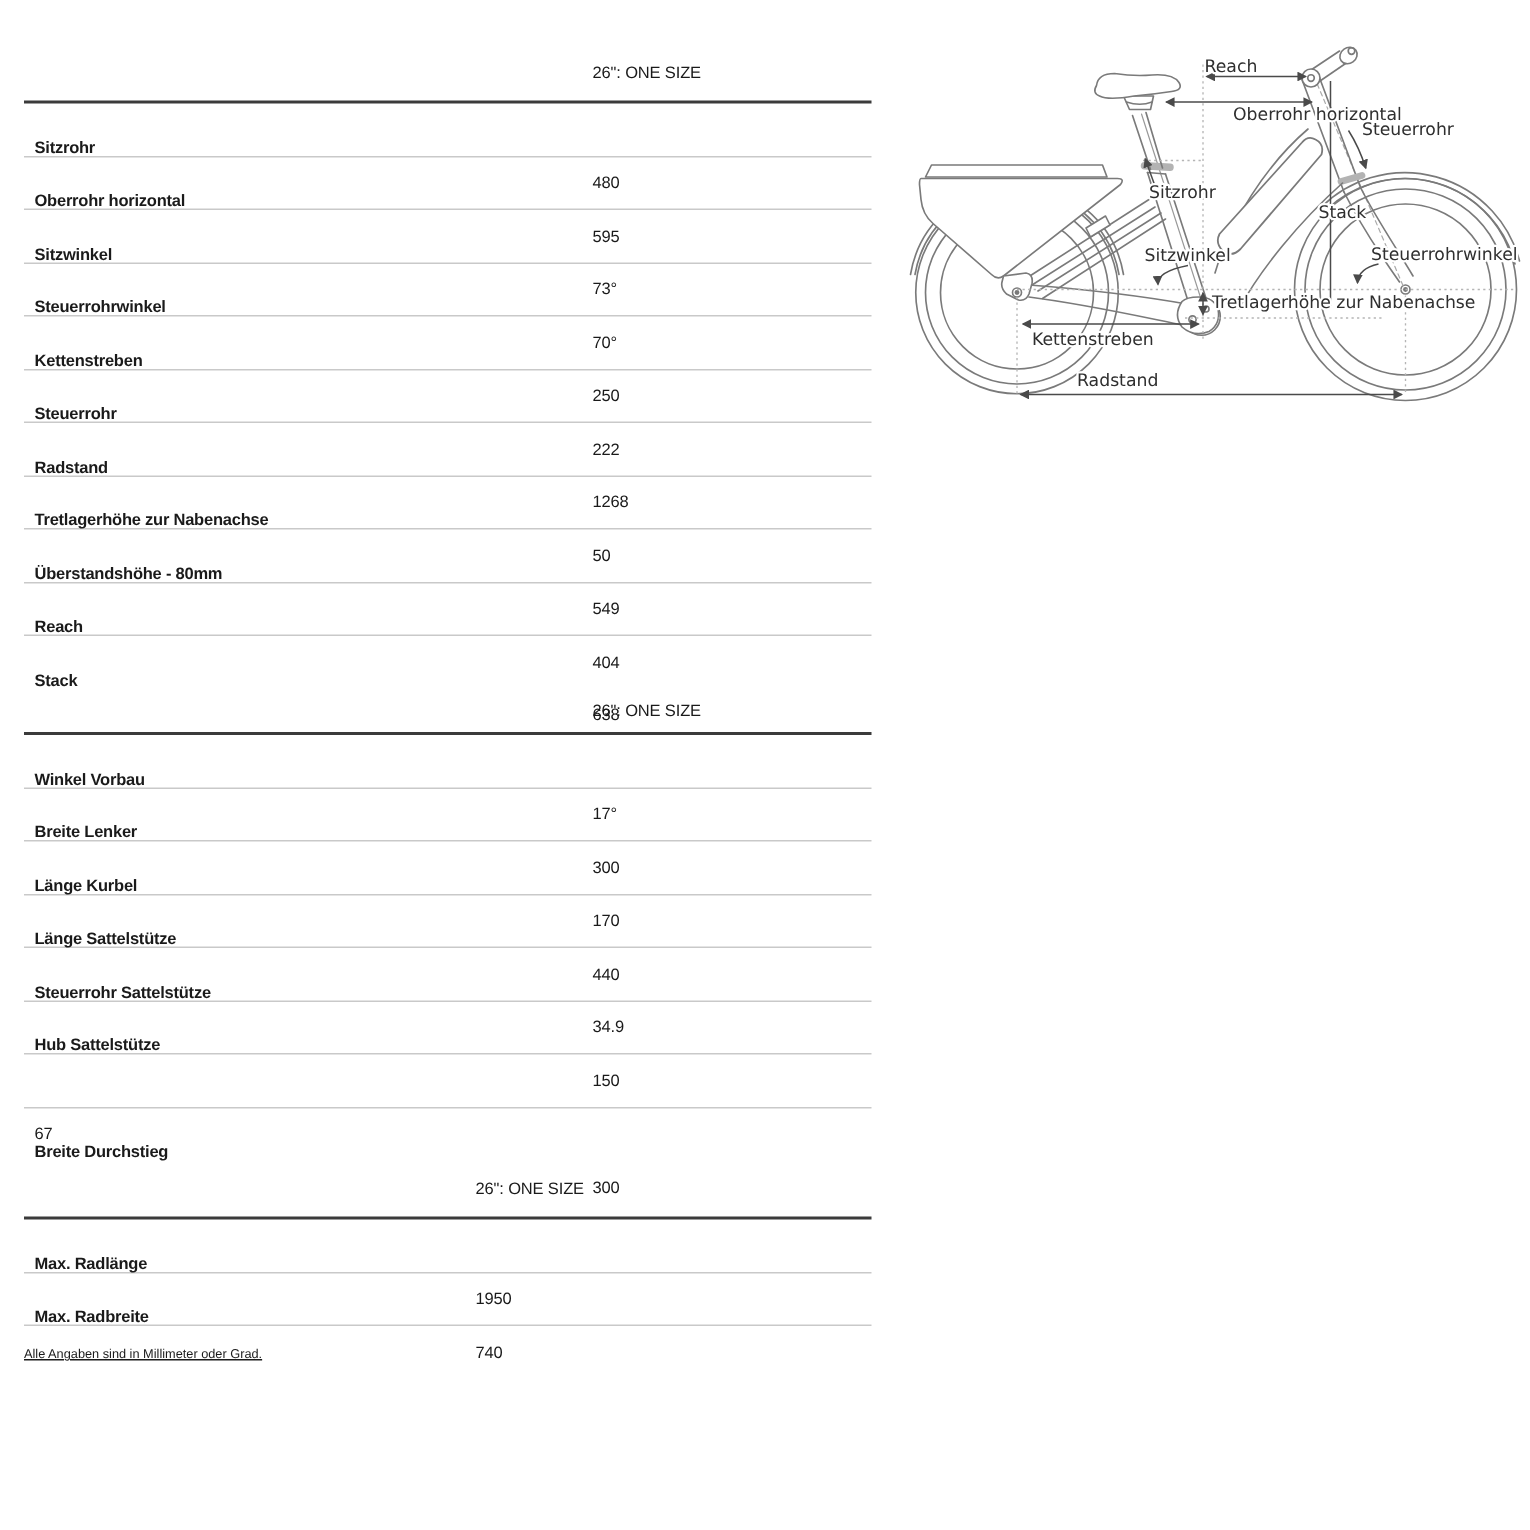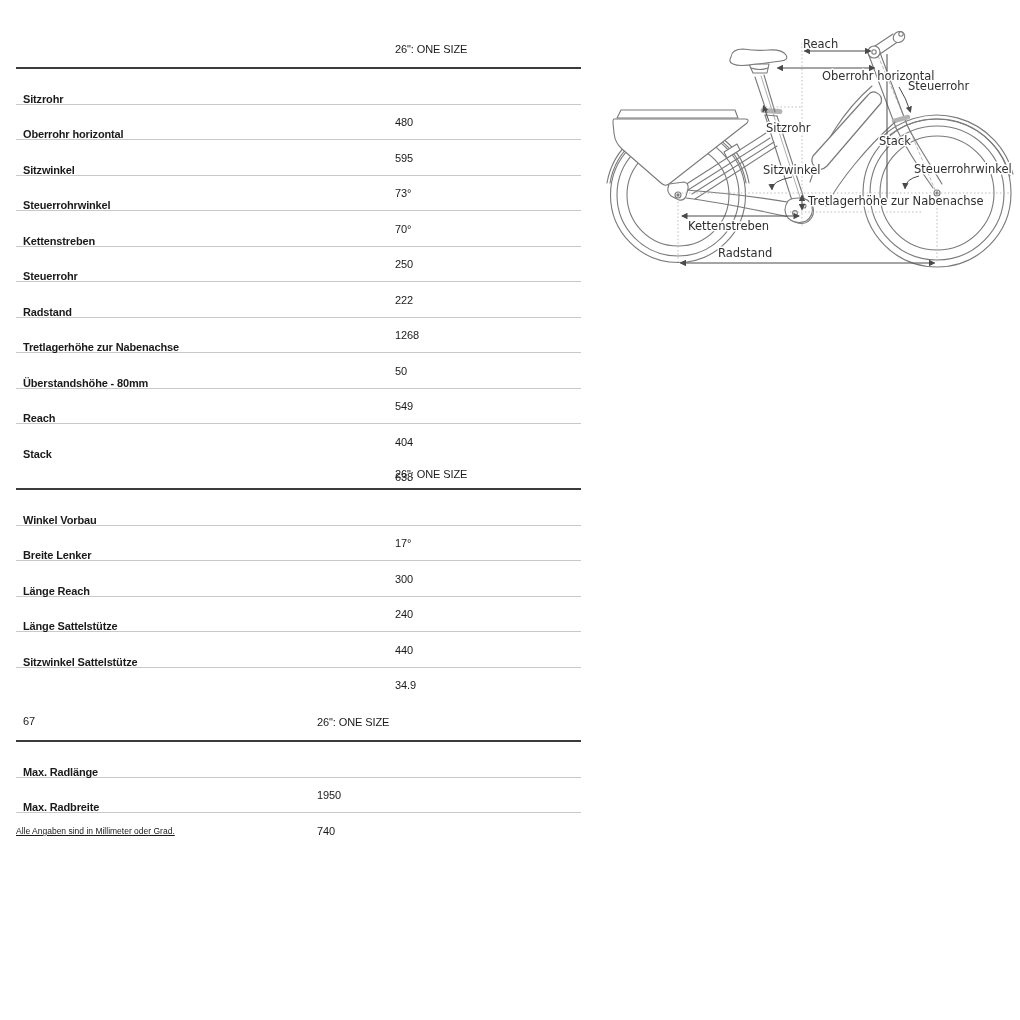--- a/index.html
+++ b/index.html
@@ -107,40 +107,48 @@
     <div class="tlabel">Winkel Vorbau</div>
     <div class="tvalue">17°</div>
   </div>
 
   <div class="trow">
     <div class="tlabel">Breite Lenker</div>
     <div class="tvalue">300</div>
   </div>
 
   <div class="trow">
-    <div class="tlabel">Länge Reach</div>
-    <div class="tvalue">240</div>
+    <div class="tlabel">Länge Kurbel</div>
+    <div class="tvalue">170</div>
   </div>
 
   <div class="trow">
     <div class="tlabel">Länge Sattelstütze</div>
     <div class="tvalue">440</div>
   </div>
 
   <div class="trow">
-    <div class="tlabel">Sitzwinkel Sattelstütze</div>
+    <div class="tlabel">Steuerrohr Sattelstütze</div>
     <div class="tvalue">34.9</div>
   </div>
 
+  <div class="trow">
+    <div class="tlabel">Hub Sattelstütze</div>
+    <div class="tvalue">150</div>
+  </div>
 
 
   <div class="trow">
     <div class="tvalue">67</div>
   </div>
 
+  <div class="trow">
+    <div class="tlabel">Breite Durchstieg</div>
+    <div class="tvalue">300</div>
+  </div>
 </div>
   </section>
 
   <section class="sec-2 narrow">
     <div class="thead h3">
       <div class="tlabel"></div>
       <div class="size-header">26": ONE SIZE</div>
     </div>
     <div class="rows">
   <div class="trow">

